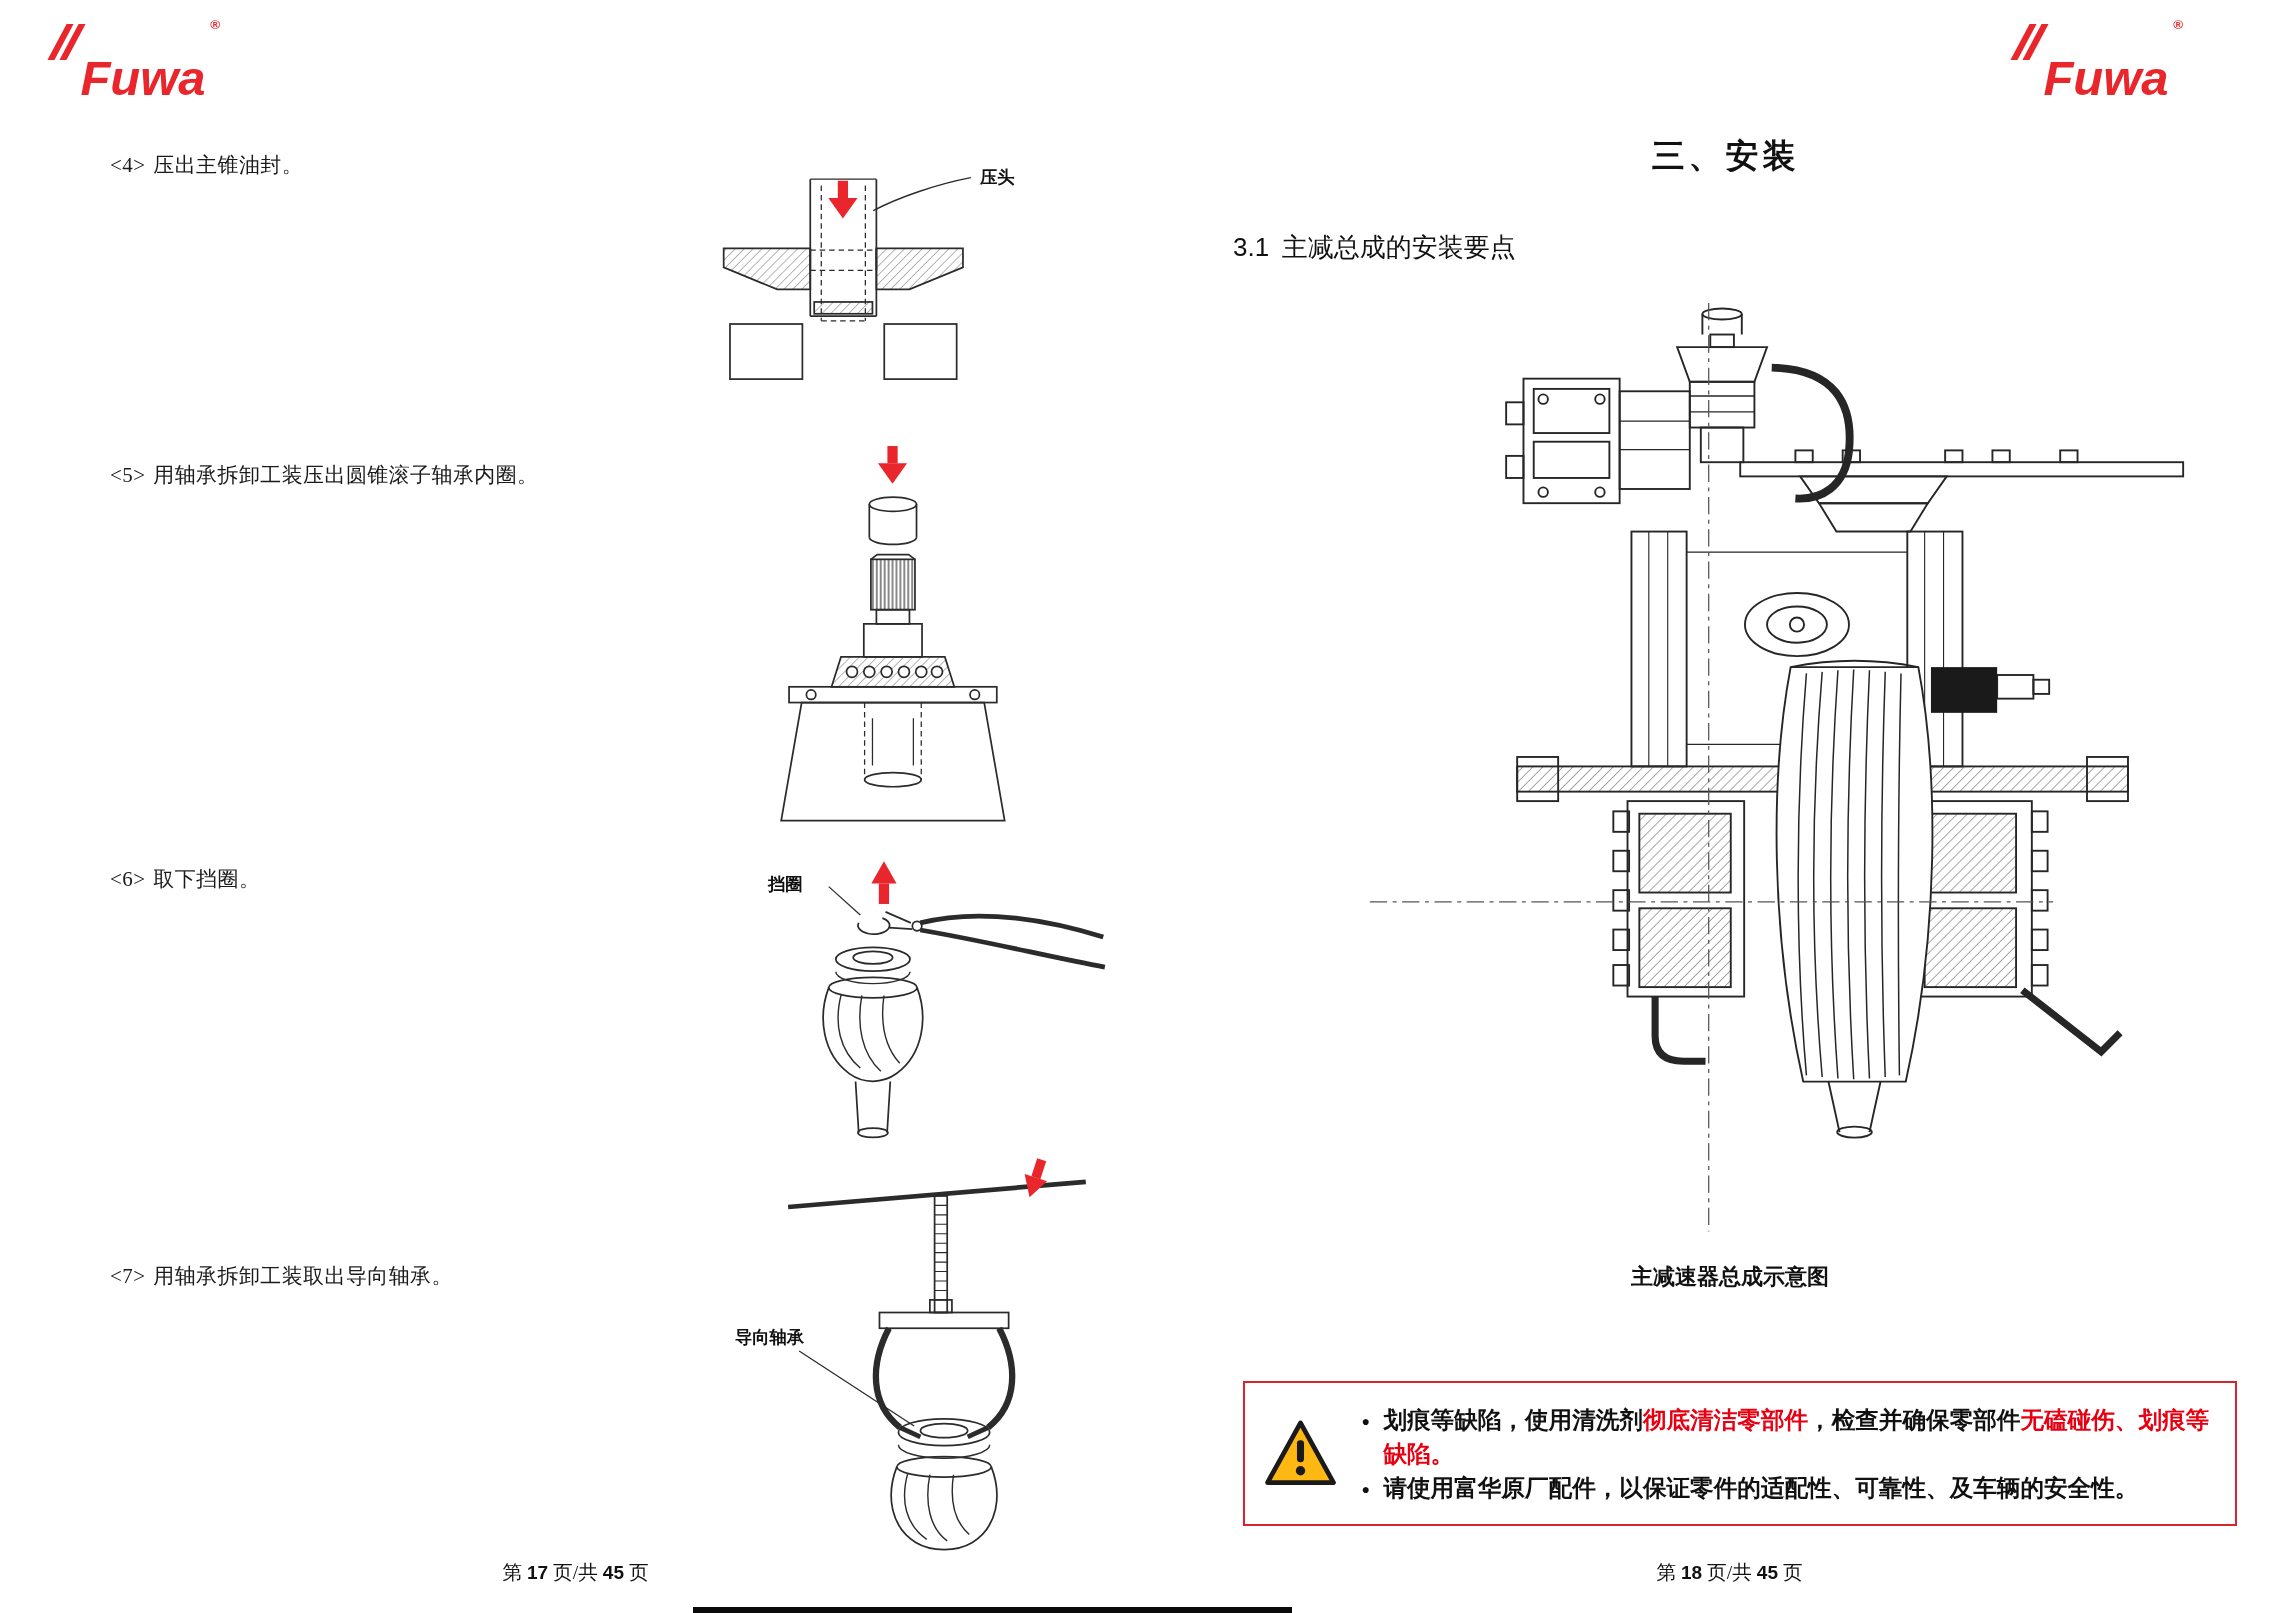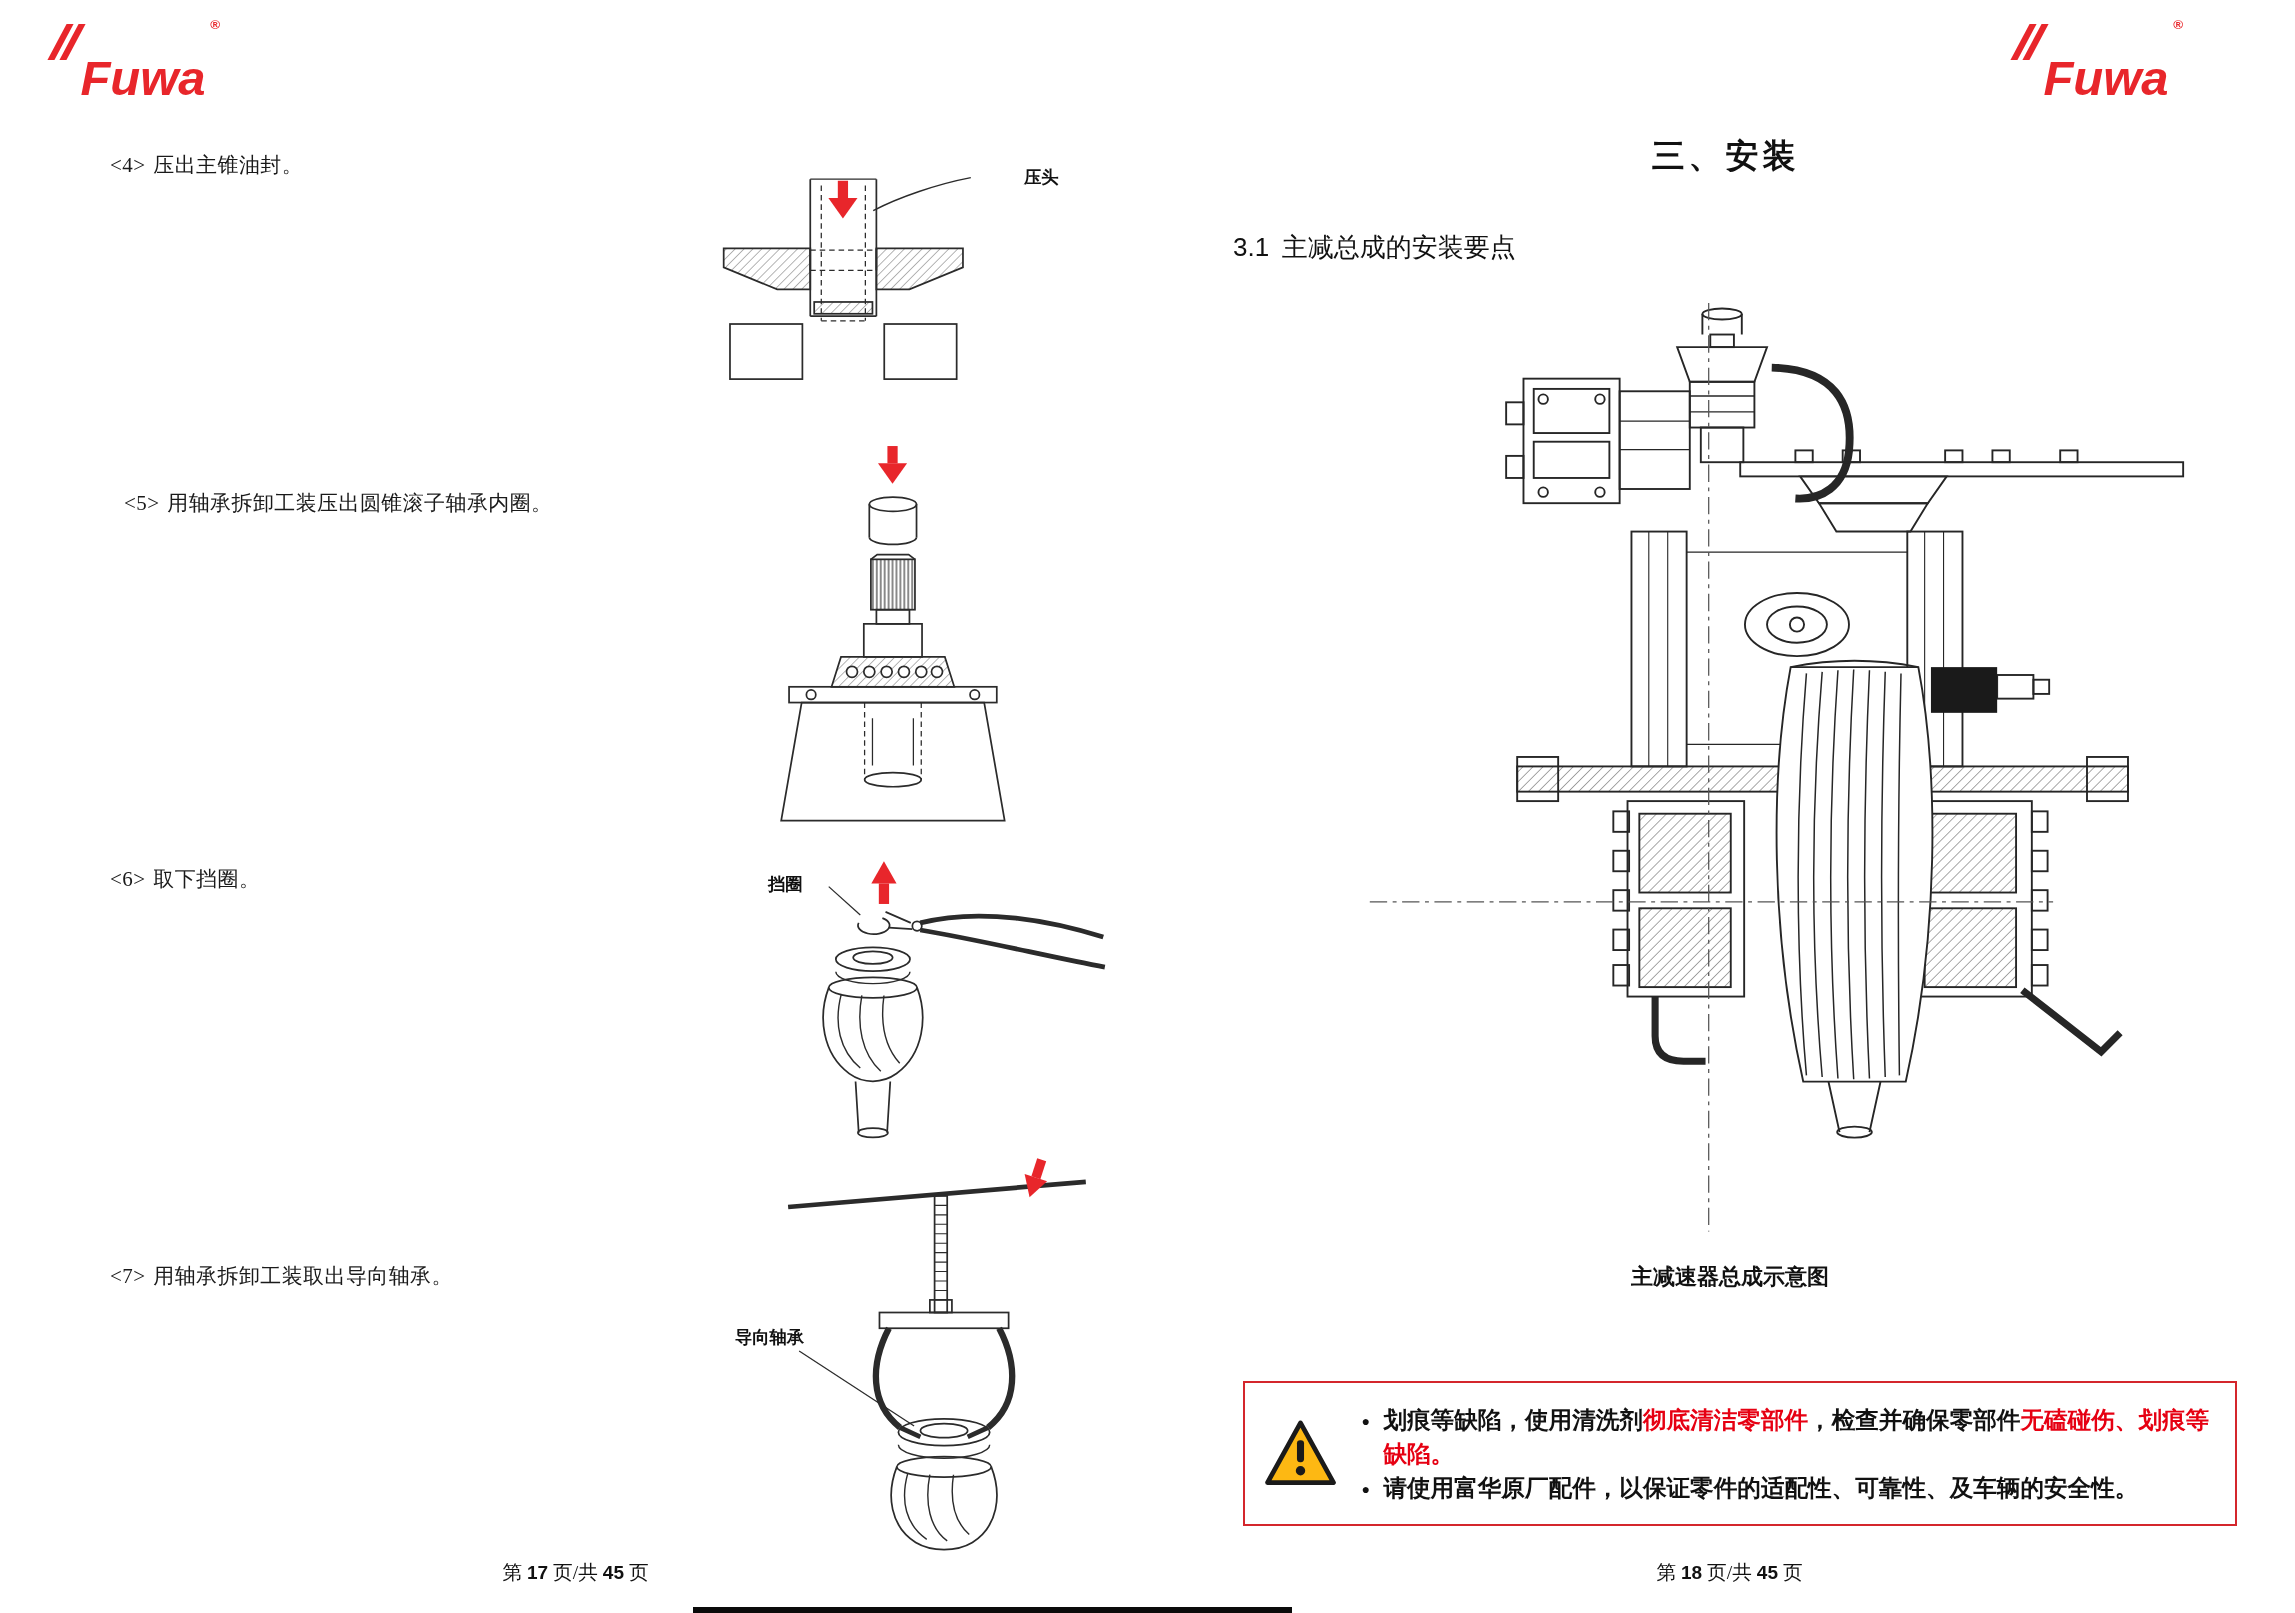--- a/index.html
+++ b/index.html
@@ -83,23 +83,23 @@
         <rect x="173" y="188" width="74" height="15" fill="url(#hA)"></rect>
         <rect x="66" y="216" width="92" height="70"></rect>
         <rect x="262" y="216" width="92" height="70"></rect>
       </g>
       <g fill="#e8262b">
         <rect x="203" y="34" width="13" height="22"></rect>
         <polygon points="191,56 228,56 209.5,82"></polygon>
       </g>
     </svg>
   </div>
-  <div class="diag-label" style="left:980px;top:165px;margin-left:44px;">压头</div>
-
-  <div class="step" style="left:124px;top:461px;margin-top:28px;">
+  <div class="diag-label" style="left:980px;top:165px;">压头</div>
+
+  <div class="step" style="left:110px;top:461px;">
     <span class="step-id">&lt;5&gt;</span><span>用轴承拆卸工装压出圆锥滚子轴承内圈。</span>
   </div>
 
   <div class="abs" style="left:745px;top:441px;width:299px;height:398px;">
     <svg viewBox="0 0 380 505" width="299" height="398">
       <defs>
         <pattern id="hB" patternUnits="userSpaceOnUse" width="8" height="8" patternTransform="rotate(45)">
           <line x1="0" y1="0" x2="0" y2="8" stroke="#777" stroke-width="1.4"></line>
         </pattern>
         <pattern id="vB" patternUnits="userSpaceOnUse" width="5" height="10">

